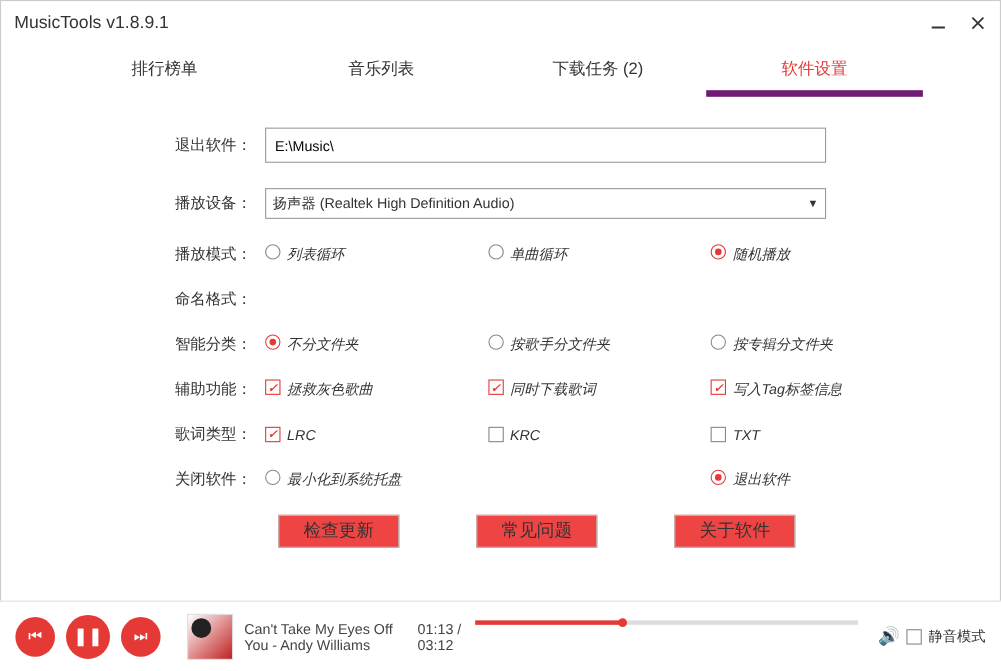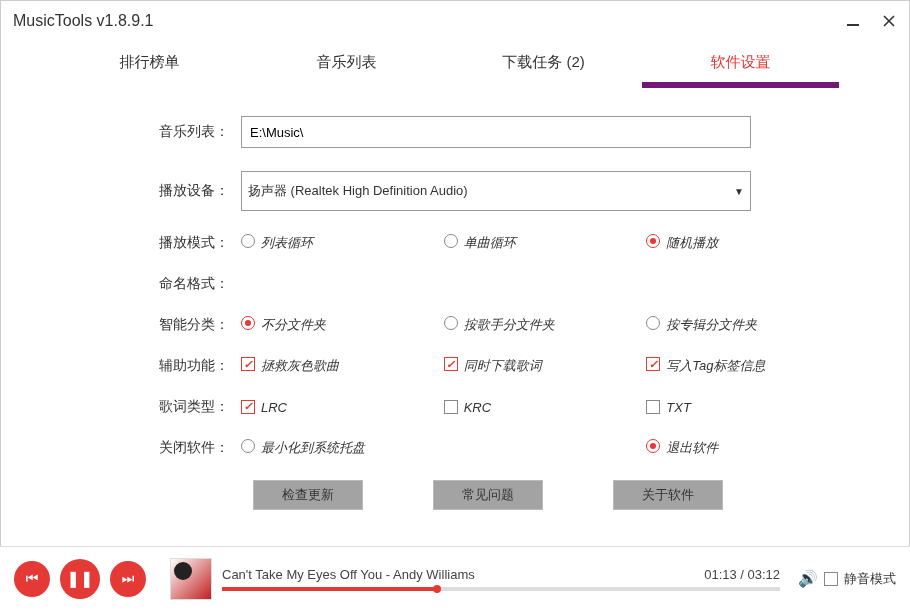--- a/index.html
+++ b/index.html
@@ -13,40 +13,40 @@
 .tab { flex: 1; text-align: center; padding: 10px 0; border-bottom: 2px solid transparent; cursor: pointer; font-size: 15px; }
 .tab.active { color: #e53935; border-bottom: 6px solid #701a75; }
 
 .settings { padding: 28px 60px 0 150px; }
 .row { display: flex; align-items: center; margin-bottom: 23px; }
 .row .label { width: 90px; text-align: right; padding-right: 12px; font-size: 14px; }
 .row .controls { flex: 1; display: flex; align-items: center; }
 .row .controls.triple > * { width: 33.33%; display: flex; align-items: flex-start; gap: 6px; font-style: italic; }
 
 .textinput { width: 510px; height: 32px; border: 1px solid #999; padding: 0 8px; font-size: 13px; outline: none; }
-.select { width: 510px; height: 40px; border: 1px solid #999; padding: 0 6px; font-size: 13px; display: flex; align-items: center; justify-content: space-between; cursor: pointer; }
+.select { width: 510px; height: 28px; border: 1px solid #999; padding: 0 6px; font-size: 13px; display: flex; align-items: center; justify-content: space-between; cursor: pointer; }
 .select .arrow { font-size: 10px; }
 
 .radio { width: 14px; height: 14px; border: 1.5px solid #888; border-radius: 50%; display: inline-flex; align-items: center; justify-content: center; flex-shrink: 0; }
 .radio.checked { border-color: #e53935; }
 .radio.checked::after { content: ""; width: 6px; height: 6px; background: #e53935; border-radius: 50%; }
 
 .checkbox { width: 14px; height: 14px; border: 1.5px solid #888; display: inline-flex; align-items: center; justify-content: center; flex-shrink: 0; color: #e53935; font-size: 11px; font-weight: bold; }
 .checkbox.checked { border-color: #e53935; }
 .checkbox.checked::after { content: "✓"; }
 
-.btn { width: 110px; height: 30px; border: 1px solid #bbb; background: #a3a3a3; text-align: center; line-height: 28px; cursor: pointer; font-size: 13px; }
+.btn { width: 110px; height: 30px; border: 1px solid #bbb; background: #ef4444; text-align: center; line-height: 28px; cursor: pointer; font-size: 16px; }
 .btnrow { display: flex; gap: 70px; margin-left: 12px; }
 
 .player { position: absolute; bottom: 0; left: 0; right: 0; height: 64px; border-top: 1px solid #ddd; background: #fff; display: flex; align-items: center; padding: 0 14px; }
 .pbtn { width: 36px; height: 36px; border-radius: 50%; background: #e53935; color: #fff; display: flex; align-items: center; justify-content: center; margin-right: 10px; cursor: pointer; font-size: 14px; flex-shrink: 0; }
 .pbtn.big { width: 40px; height: 40px; font-size: 16px; }
 .albumart { width: 42px; height: 42px; margin: 0 10px 0 14px; background: linear-gradient(135deg,#fff 0%,#c02020 100%); border: 1px solid #ddd; flex-shrink: 0; position: relative; }
 .albumart::before { content: ""; position: absolute; left:3px; top:3px; width:18px; height:18px; background:#222; border-radius:50%; }
-.trackarea { flex: 1; display: flex; flex-direction: column; justify-content: center; gap: 5px; text-align: center; }
+.trackarea { flex: 1; display: flex; flex-direction: row; justify-content: center; gap: 5px; }
 .trackline { display: flex; justify-content: space-between; font-size: 13px; color: #444; }
 .progress { height: 4px; background: #ddd; width: 100%; position: relative; }
 .progress .fill { height: 4px; background: #e53935; width: 38.5%; position: relative; }
 .progress .fill::after { content: ""; position: absolute; right: -4px; top: -2px; width: 8px; height: 8px; background: #e53935; border-radius: 50%; }
 .volume { display: flex; align-items: center; margin-left: 18px; gap: 6px; }
 .volumeicon { font-size: 16px; color: #555; }
 </style>
 </head>
 <body>
 
@@ -70,21 +70,21 @@
 <div class="tabs">
   <div class="tab">排行榜单</div>
   <div class="tab">音乐列表</div>
   <div class="tab">下载任务 (2)</div>
   <div class="tab active">软件设置</div>
 </div>
 
 <div class="settings">
 
   <div class="row">
-    <div class="label">音乐列表：</div>
+    <div class="label">退出软件：</div>
     <div class="controls">
         <input class="textinput" value="E:\Music\" style="">
       </div>
   </div>
 
   <div class="row">
     <div class="label">播放设备：</div>
     <div class="controls">
       <div class="select">
         <span>扬声器 (Realtek High Definition Audio)</span>

